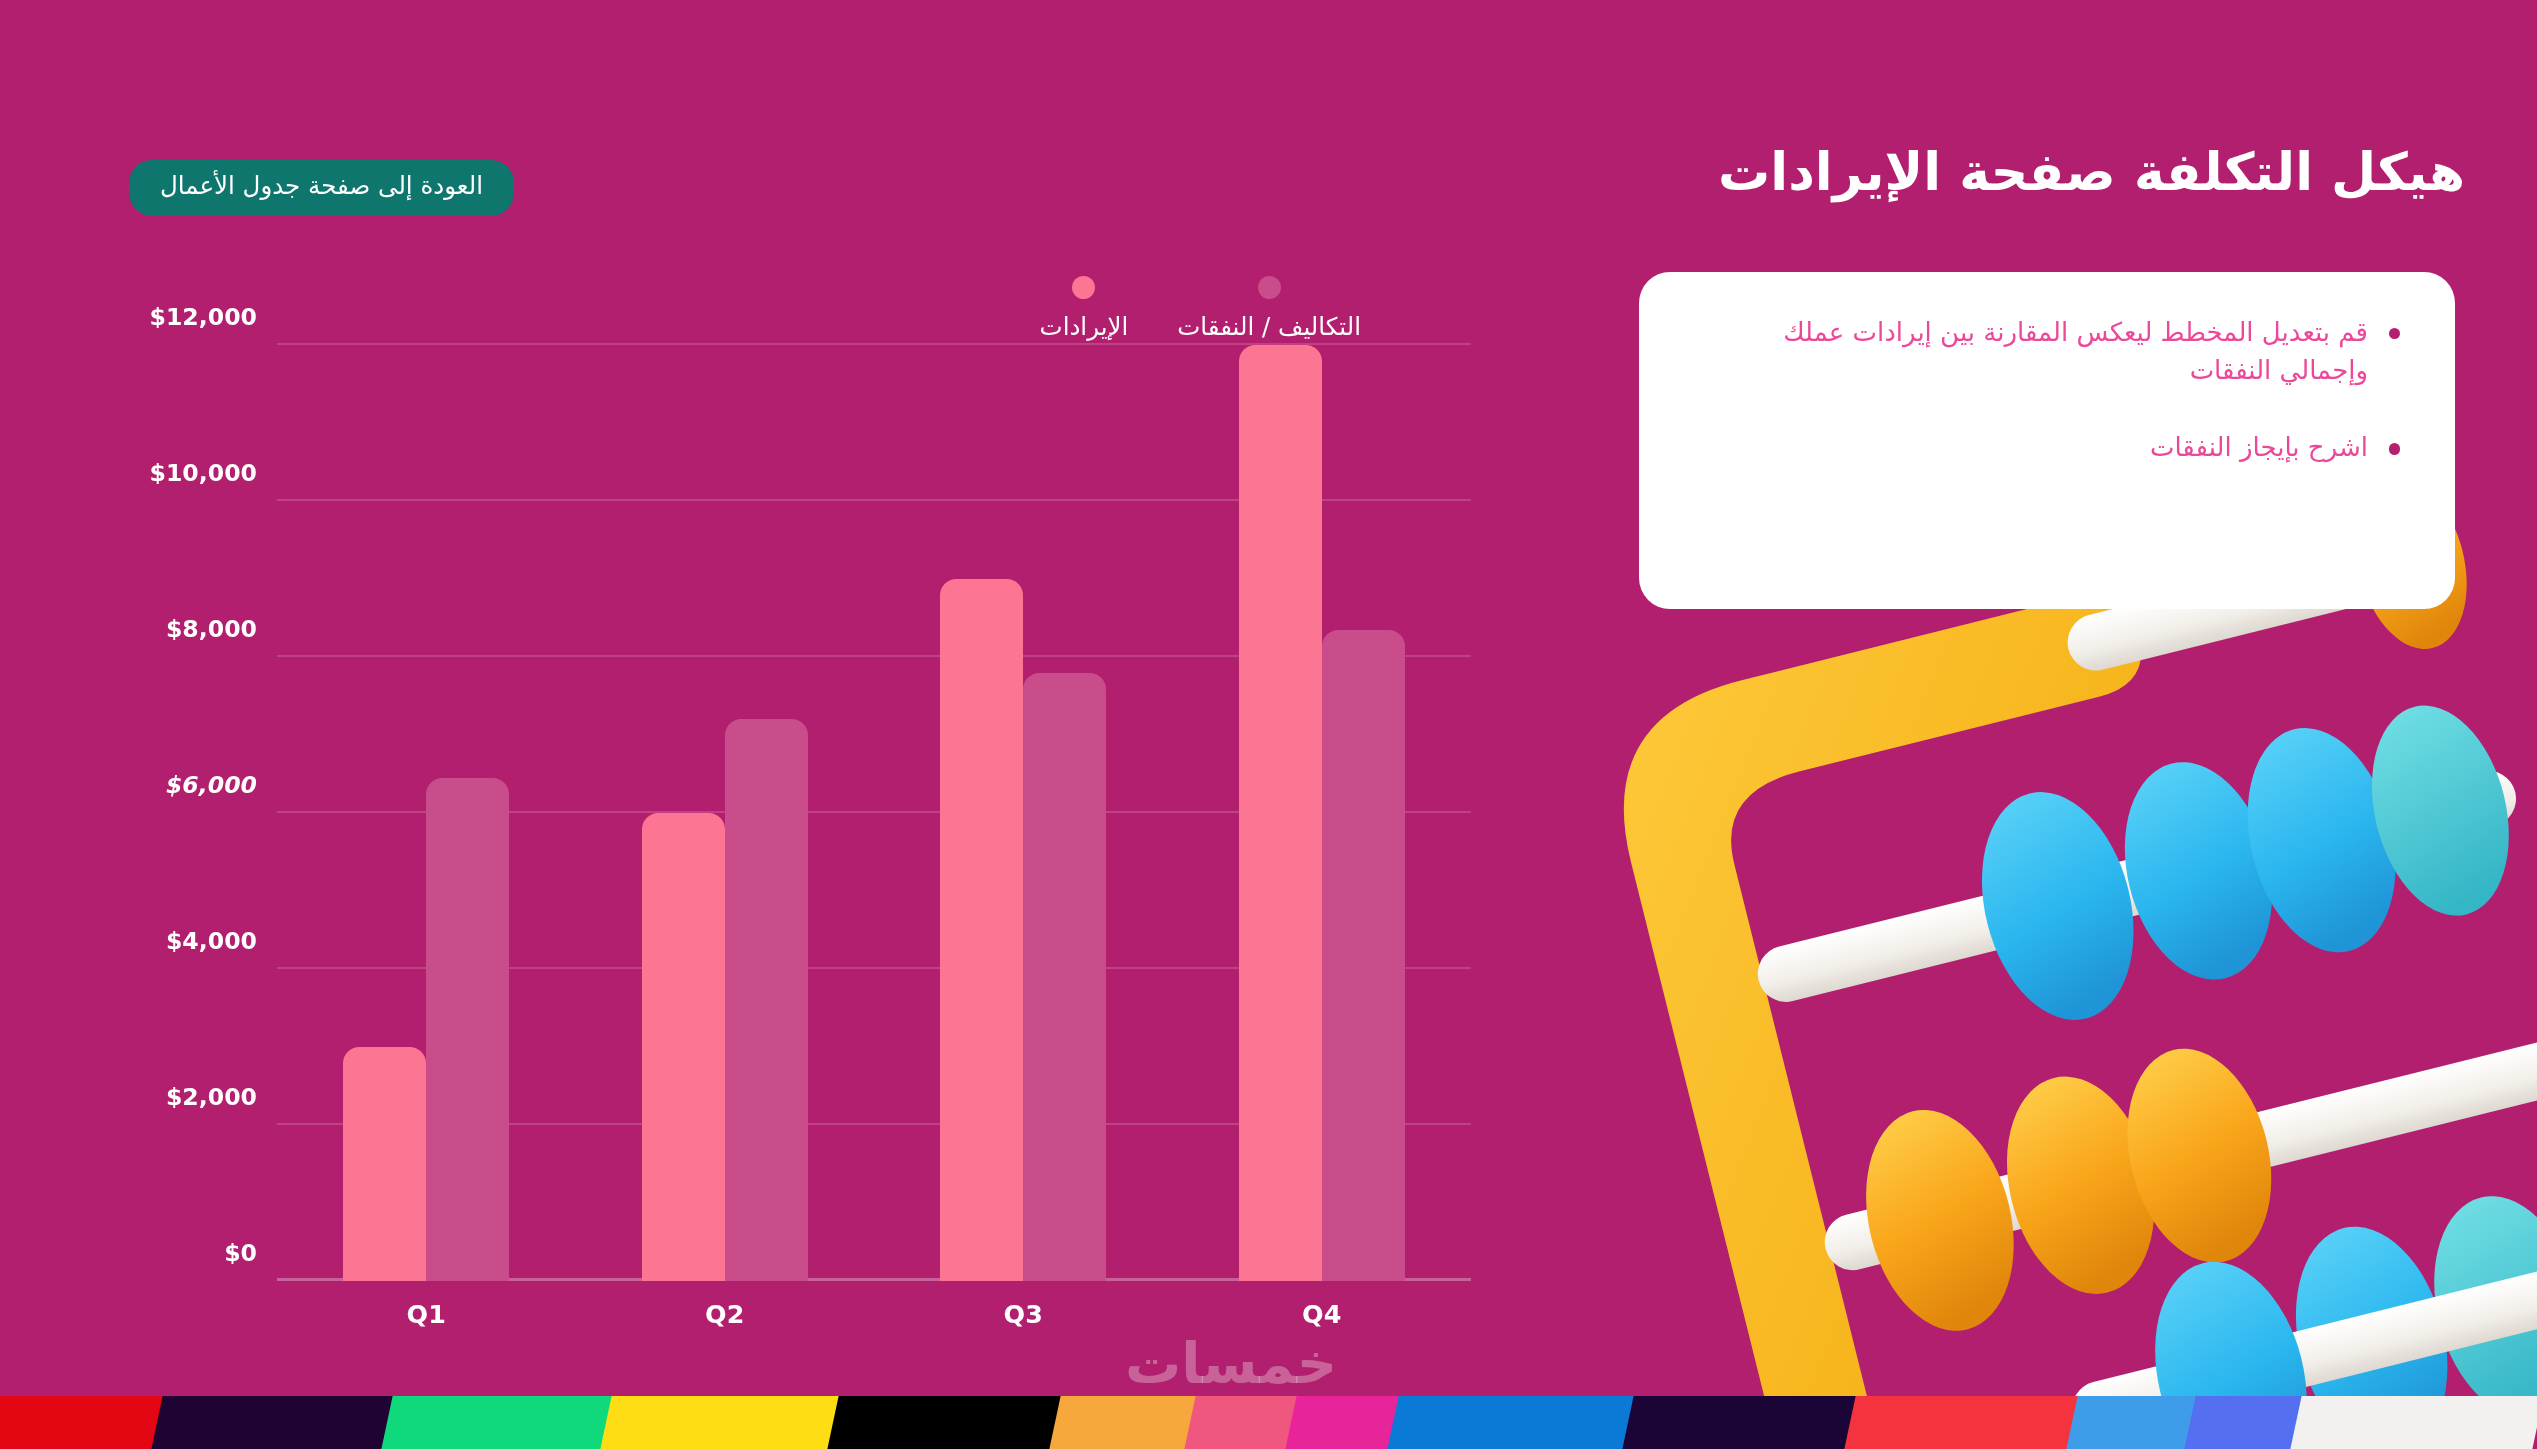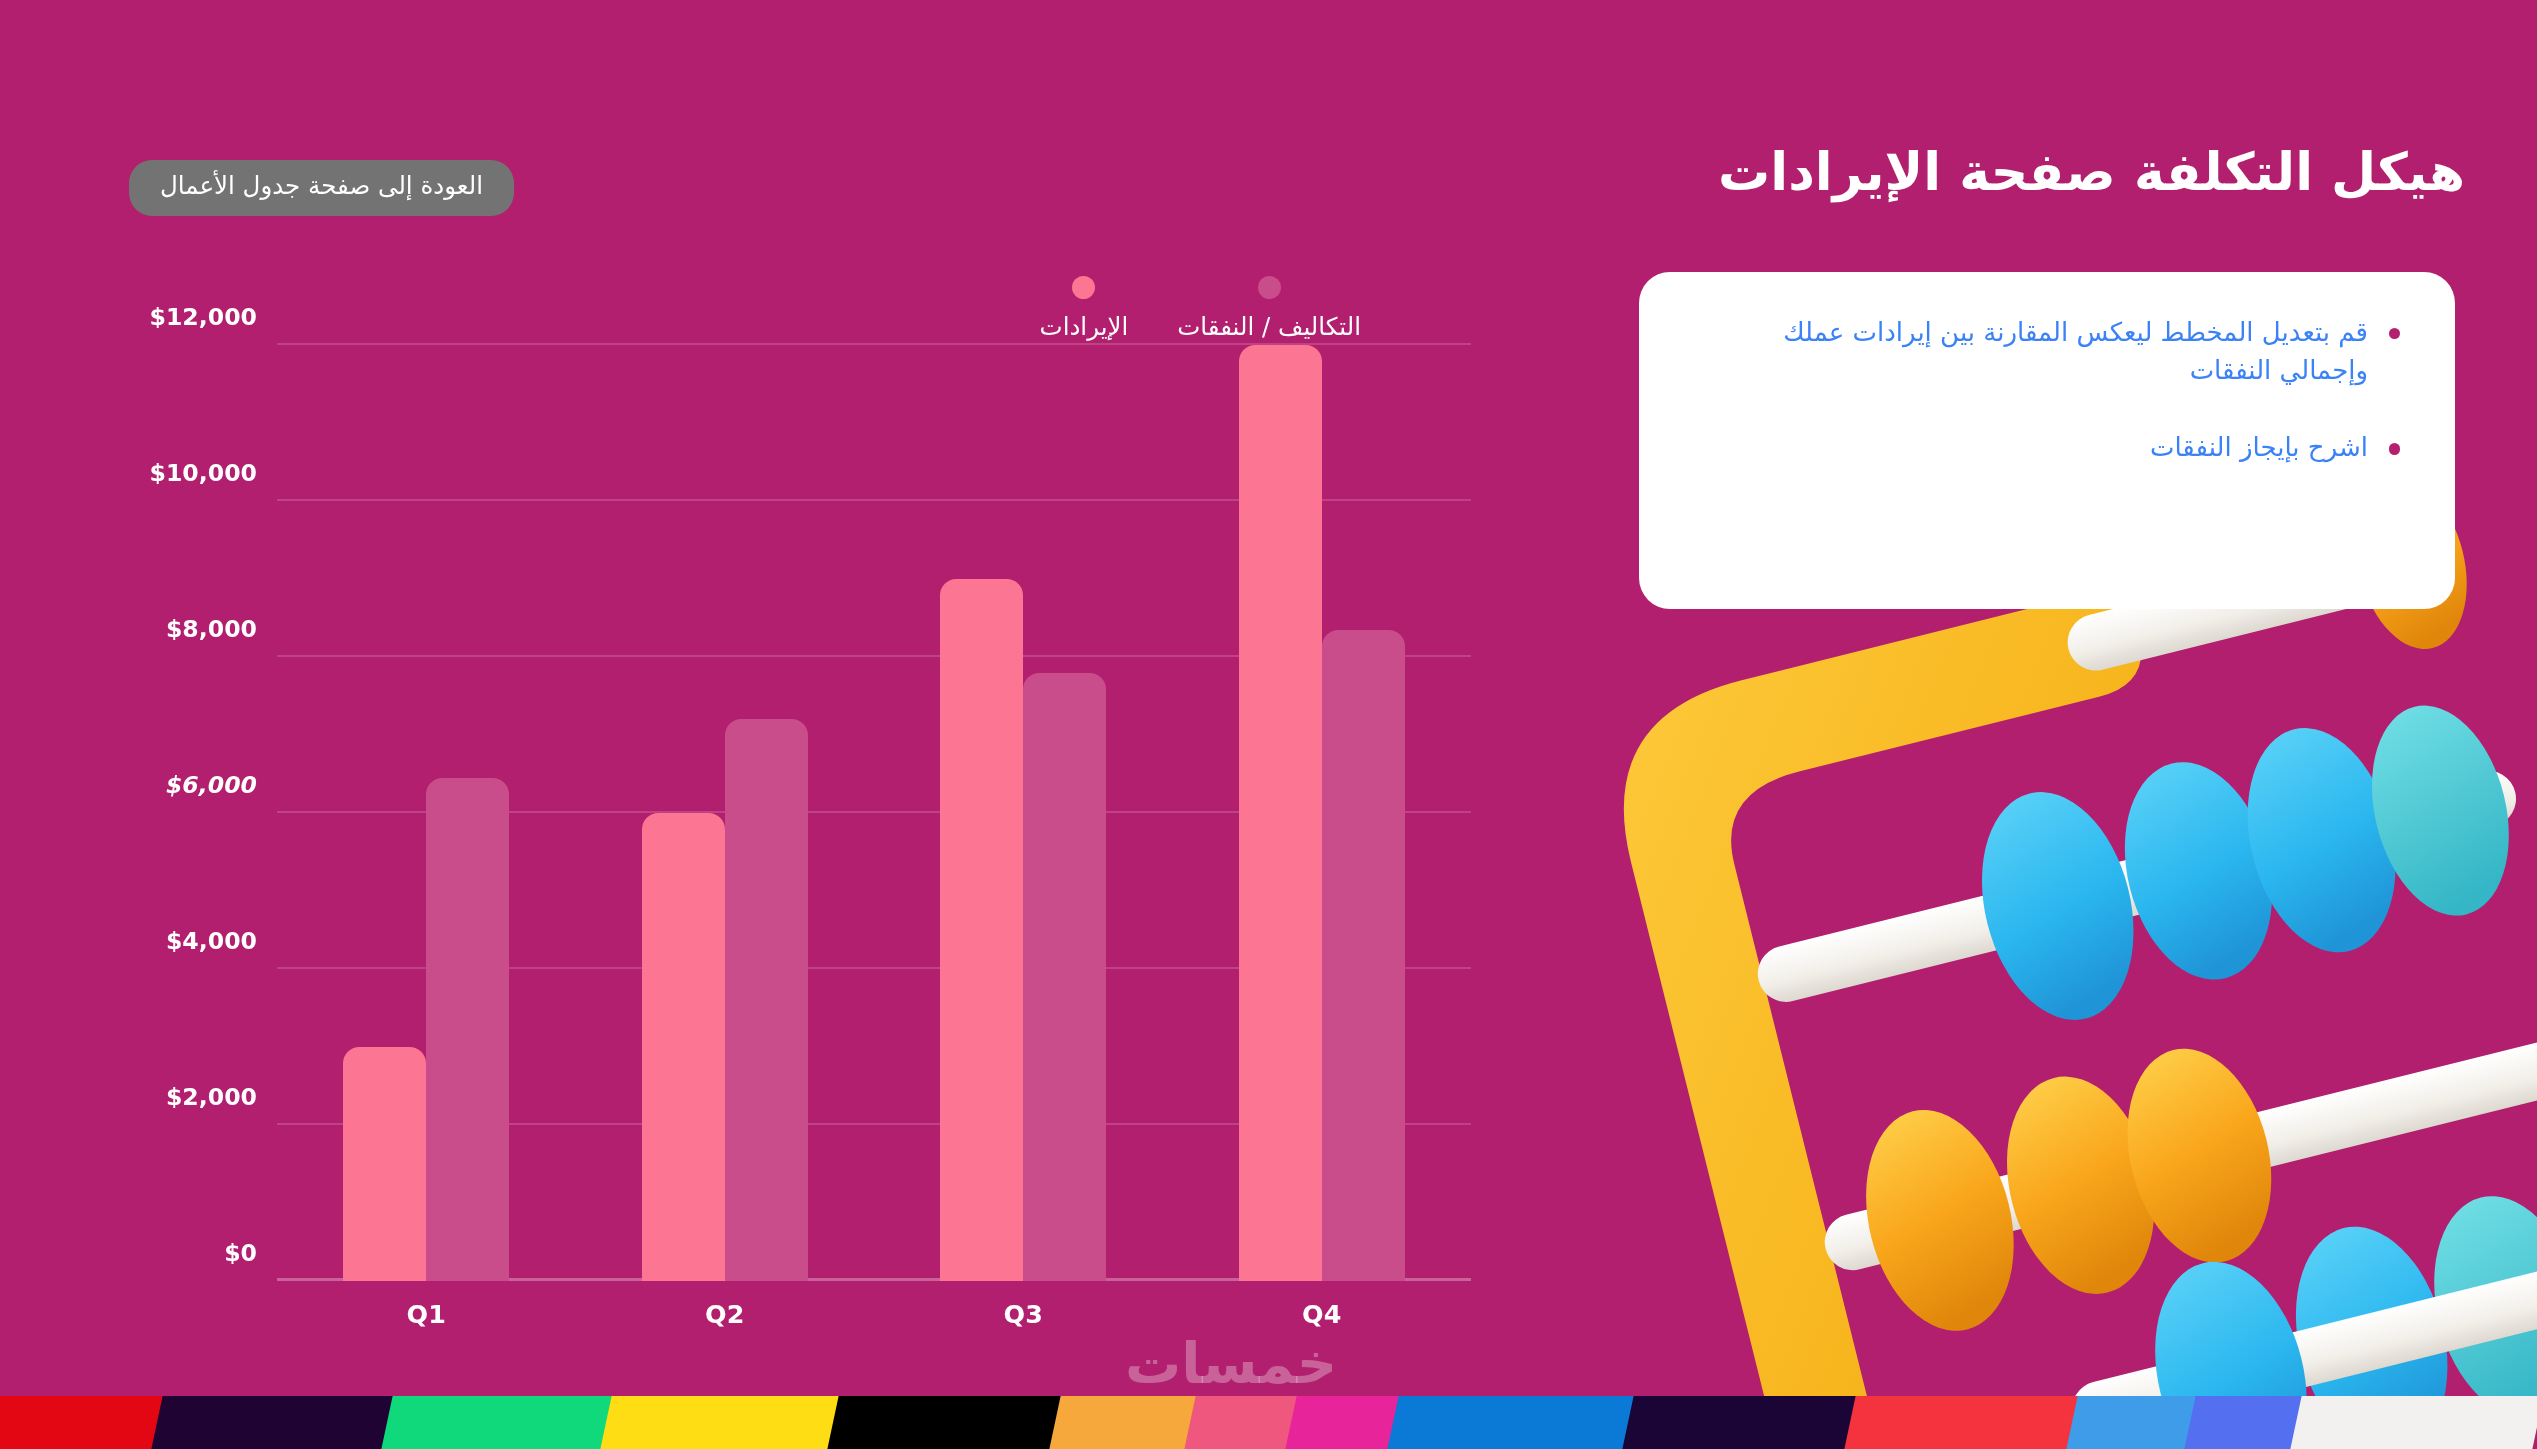--- a/index.html
+++ b/index.html
@@ -13,21 +13,21 @@
   
   #abacus-art {
     position:absolute; right:0; bottom:53px;
     width:961px; height:907px;
     overflow:hidden; pointer-events:none;
   }
 
   
   #back-pill {
     position:absolute; left:129px; top:160px;
-    background:#737373; color:#ffffff;
+    background:#0f766e; color:#ffffff;
     border-radius:23px;
     padding:12.7px 31px 16.3px 31px;
     font-size:24.5px; line-height:1.1;
     direction:rtl; white-space:nowrap;
     letter-spacing:0px;
   }
 
   
   #slide-title {
     position:absolute; right:73px; top:143px;
@@ -37,21 +37,21 @@
   }
   #notes-card {
     position:absolute; right:83px; top:272px;
     width:816px; height:337px;
     background:#ffffff; border-radius:31px;
     padding:42px 51px 18px 51px;
     direction:rtl;
   }
   #notes-card ul { list-style:none; }
   #notes-card li {
-    color:#3b82f6; font-size:26px; line-height:1.45;
+    color:#ec4899; font-size:26px; line-height:1.45;
     text-align:right; position:relative;
     padding-right:36px; margin-bottom:40px;
     direction:rtl;
   }
   #notes-card li .bullet-dot {
     position:absolute; right:3.6px; top:13.6px;
     width:11.8px; height:11.8px; border-radius:50%;
     background:#b41f70;
   }
 

